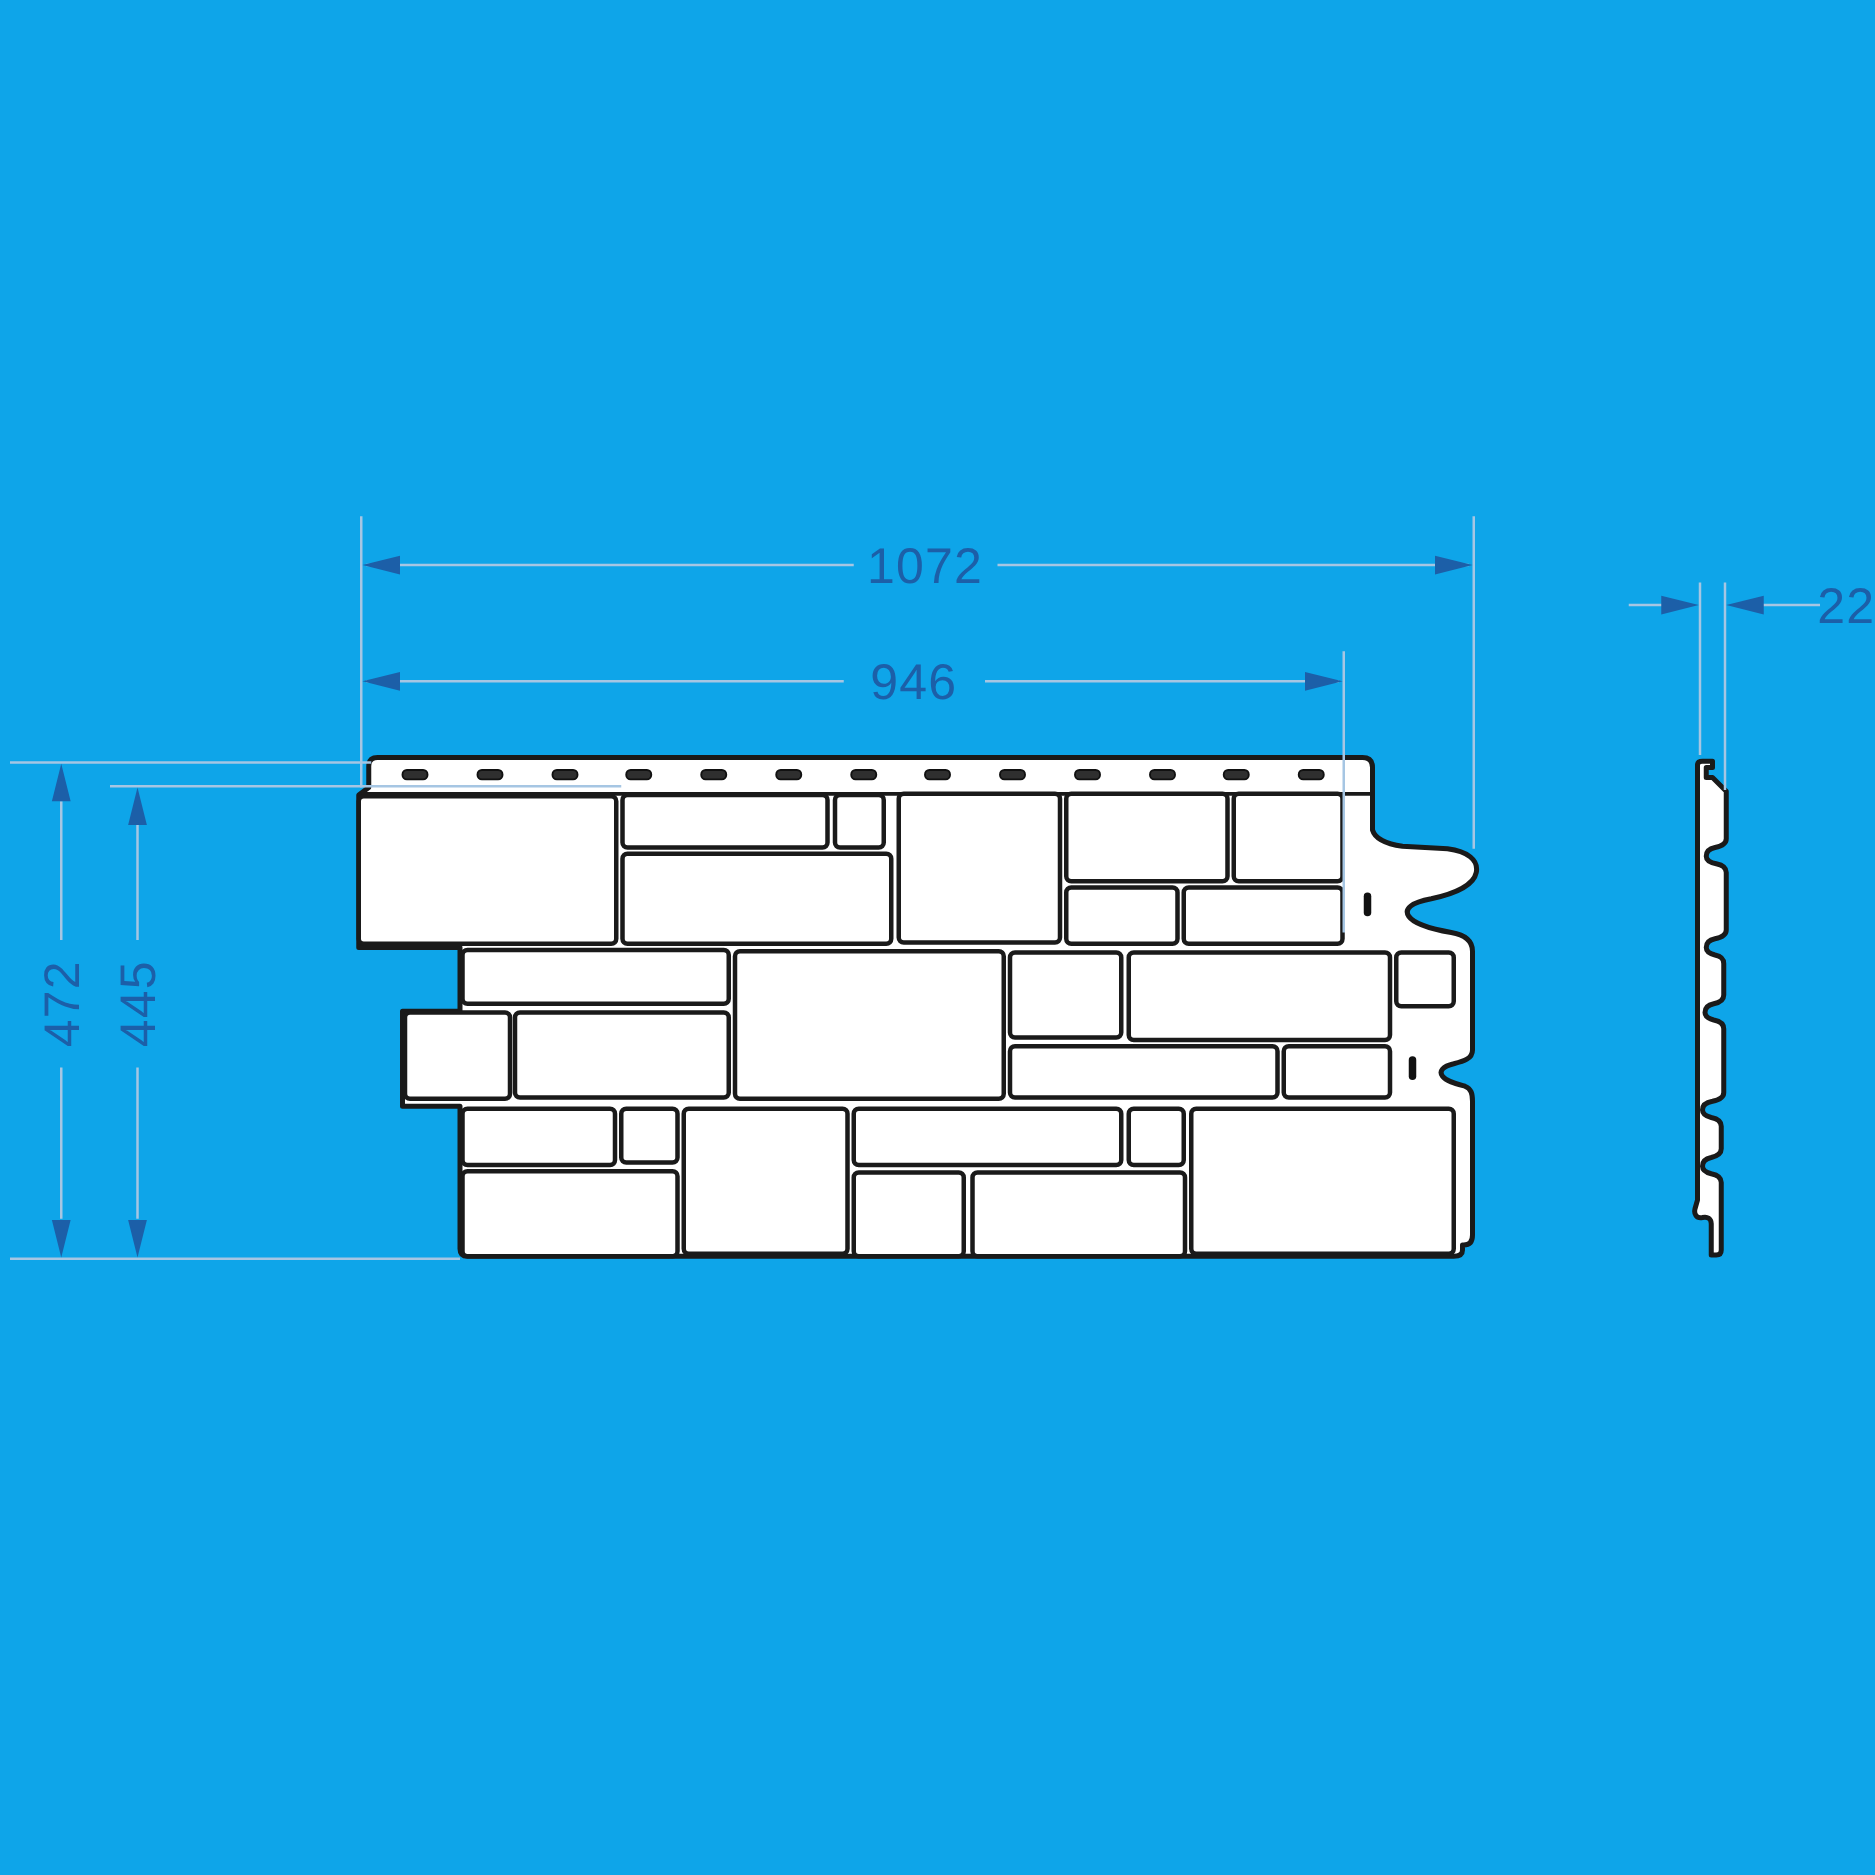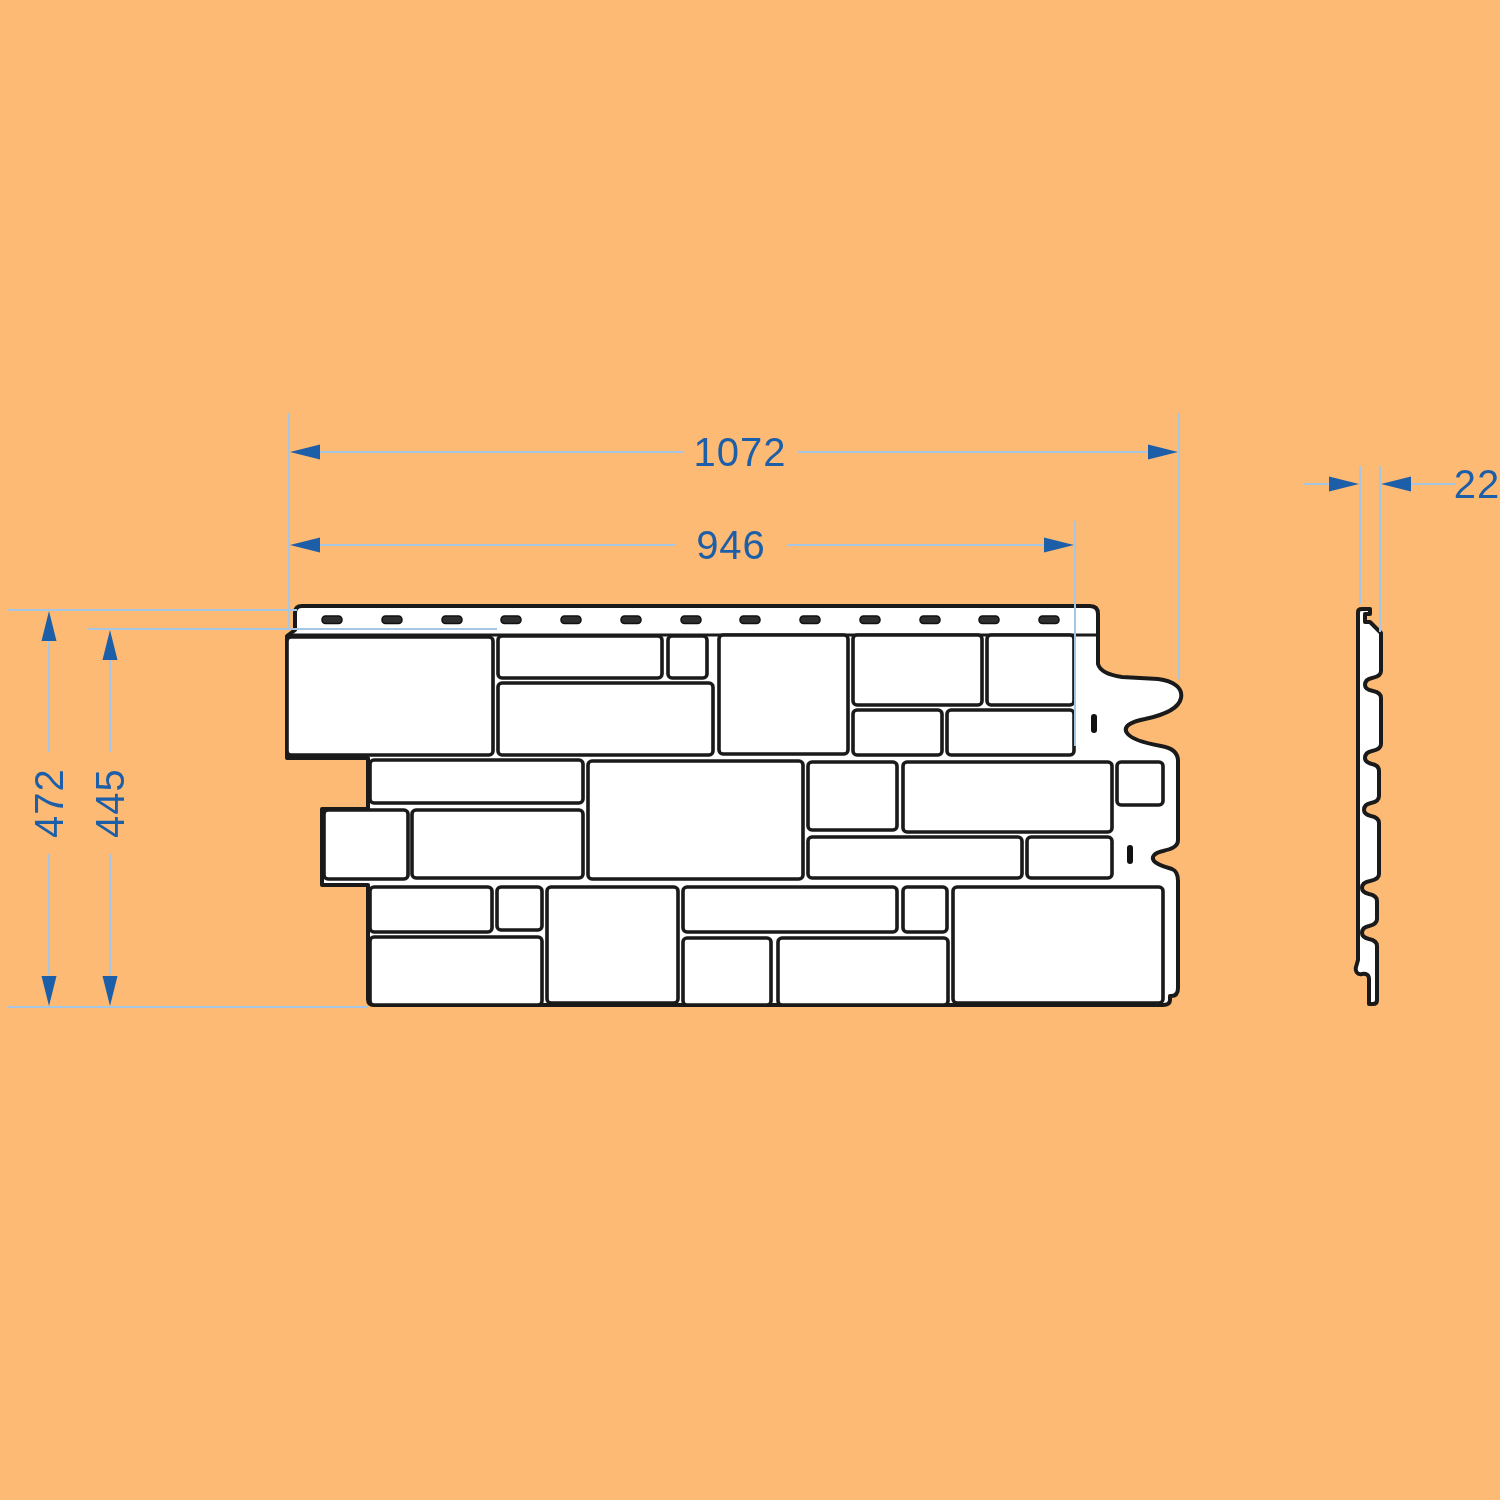--- a/index.html
+++ b/index.html
@@ -1,16 +1,16 @@
 <!DOCTYPE html>
 <html><head>
 <meta charset="utf-8">
 <style>
   html,body{margin:0;padding:0;background:#ffffff;}
-  .canvas{position:relative;width:1500px;height:1500px;background:#fdba74;overflow:hidden;
+  .canvas{position:relative;width:1500px;height:1500px;background:#0ea5e9;overflow:hidden;
           font-family:"Liberation Sans", sans-serif;}
   svg{display:block;}
   .outline{fill:#ffffff;stroke:#1a1a1a;stroke-width:4;stroke-linejoin:round;}
   .brick{fill:#ffffff;stroke:#1a1a1a;stroke-width:3.6;stroke-linejoin:round;}
   .hemline{stroke:#1a1a1a;stroke-width:3;fill:none;}
   .slot{fill:#2f2f2f;stroke:#111111;stroke-width:1.5;}
   .vslot{fill:#111111;stroke:none;}
   .dimline{stroke:#a6c6e3;stroke-width:2;fill:none;}
   .arrow{fill:#1c5fa8;stroke:none;}
   .dimtext{fill:#1c5fa8;font-size:40px;letter-spacing:1px;}

